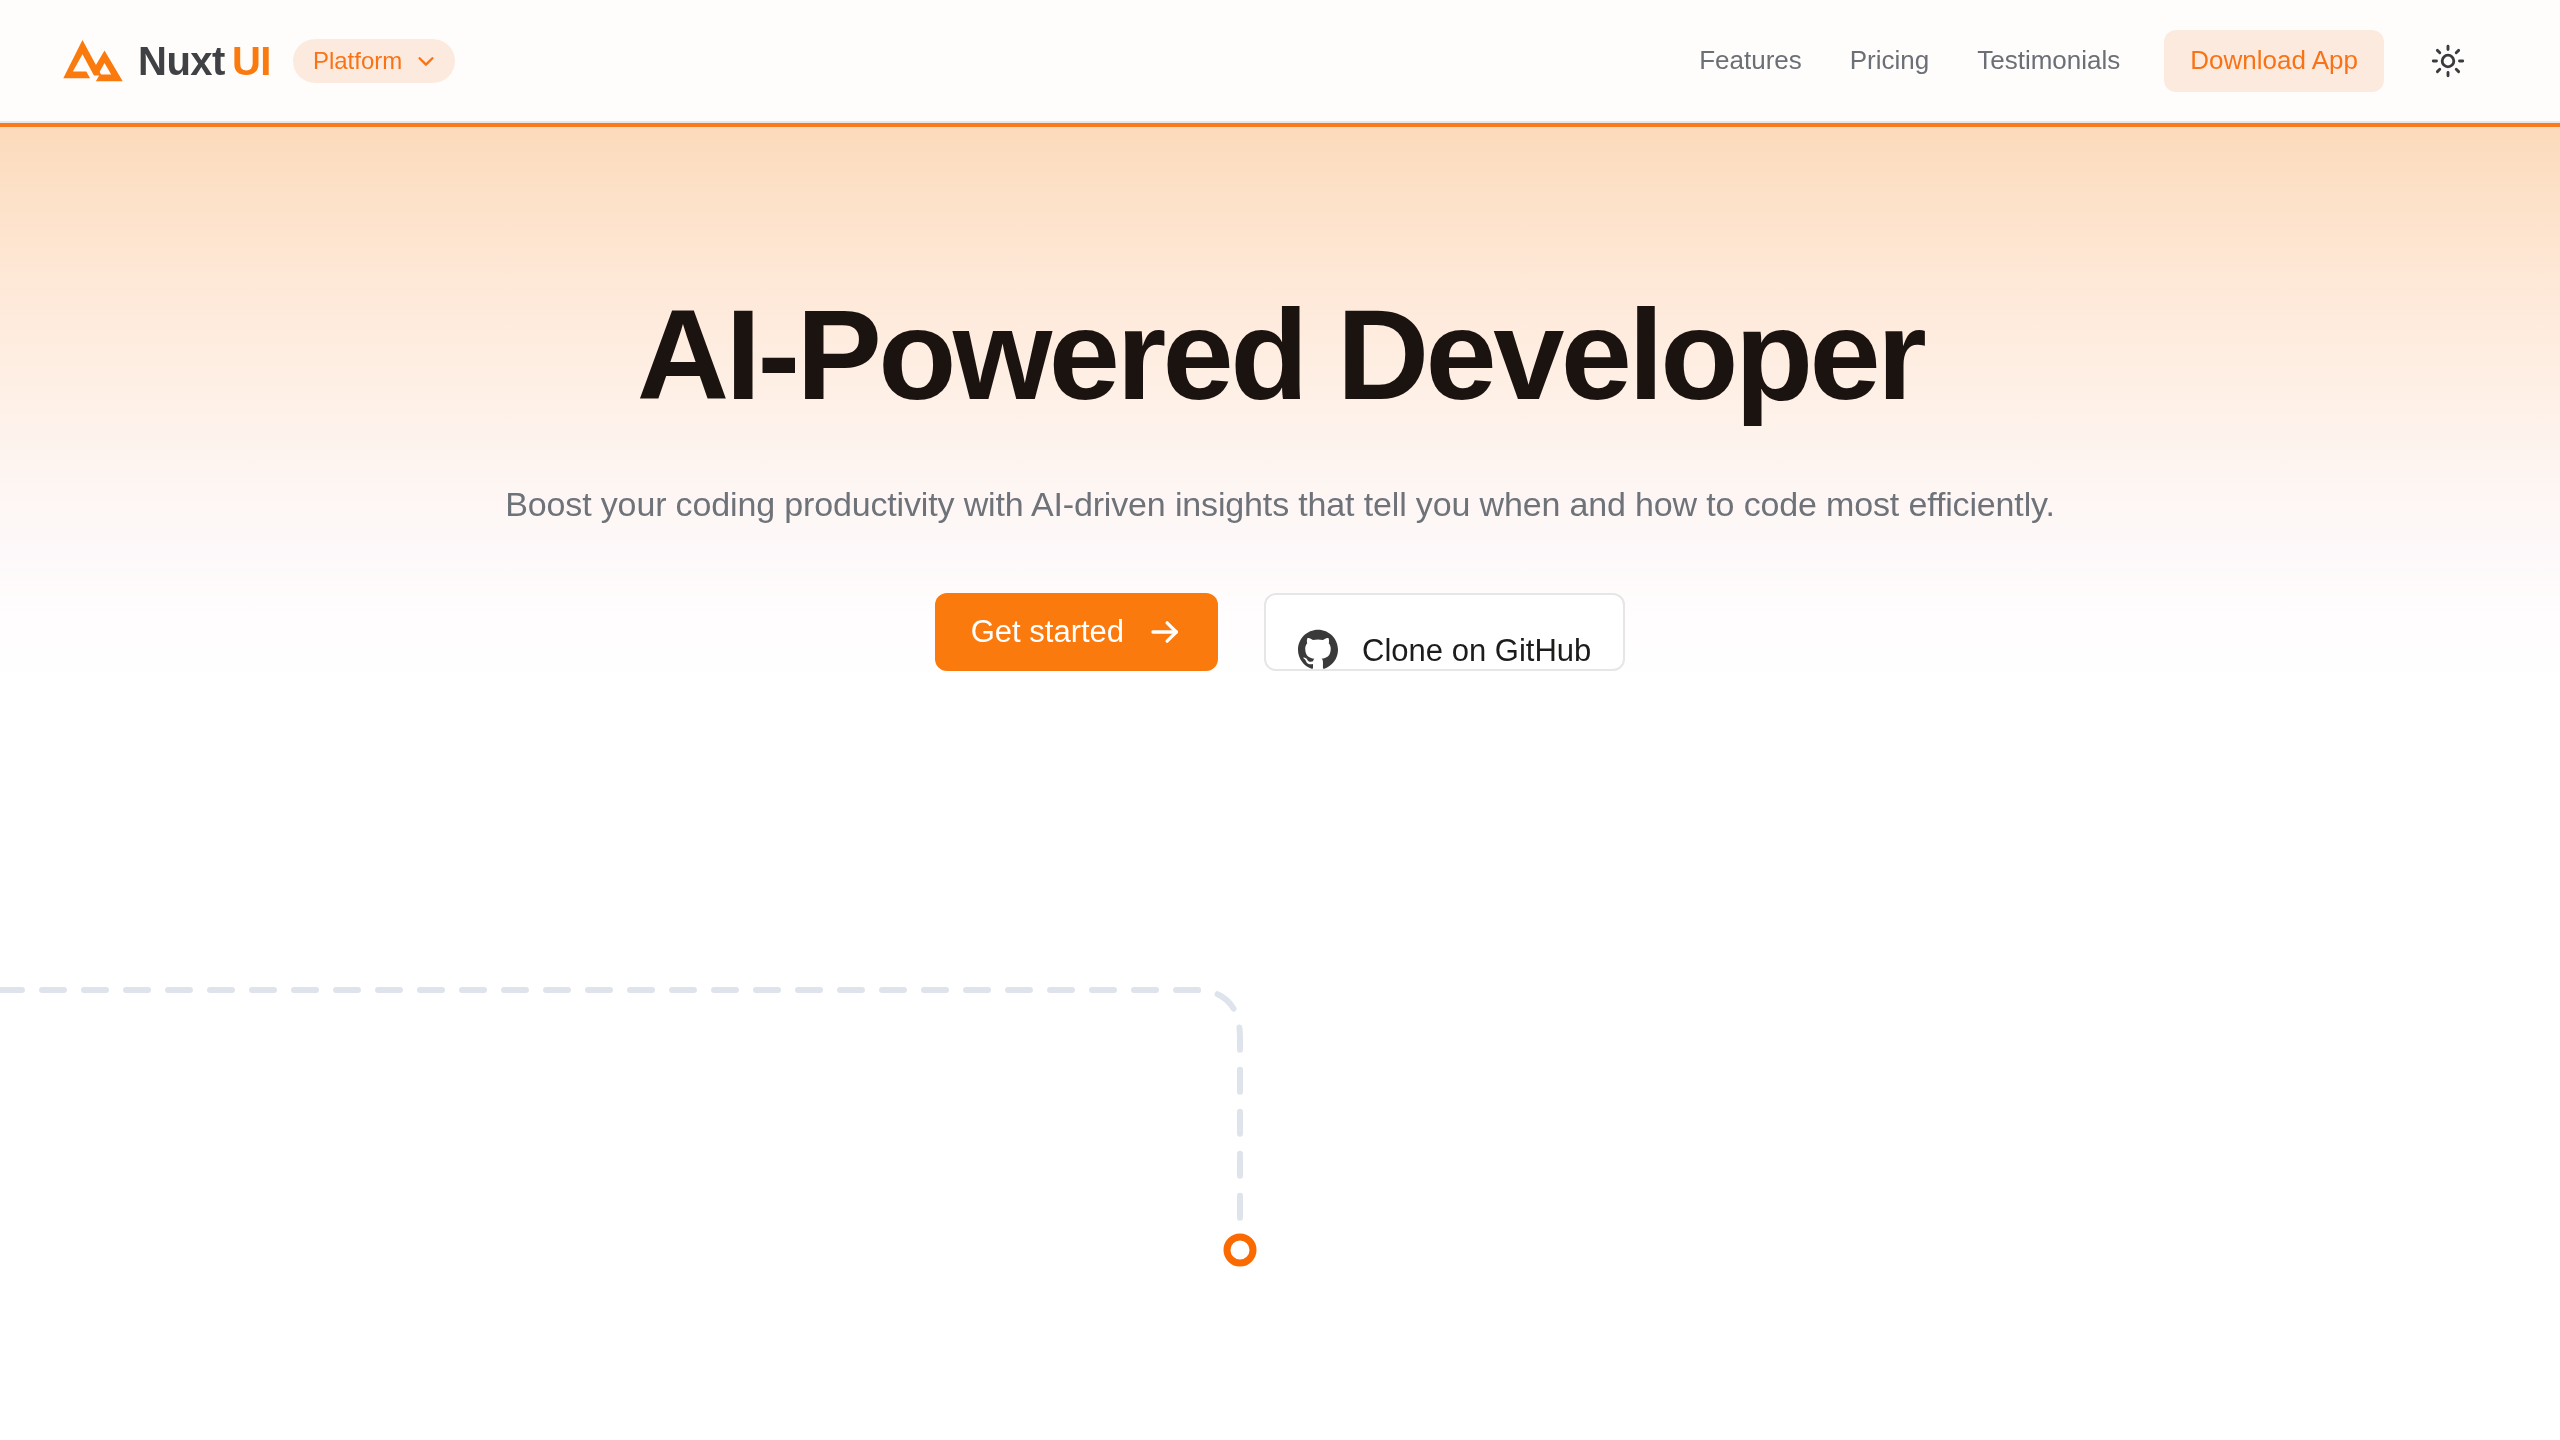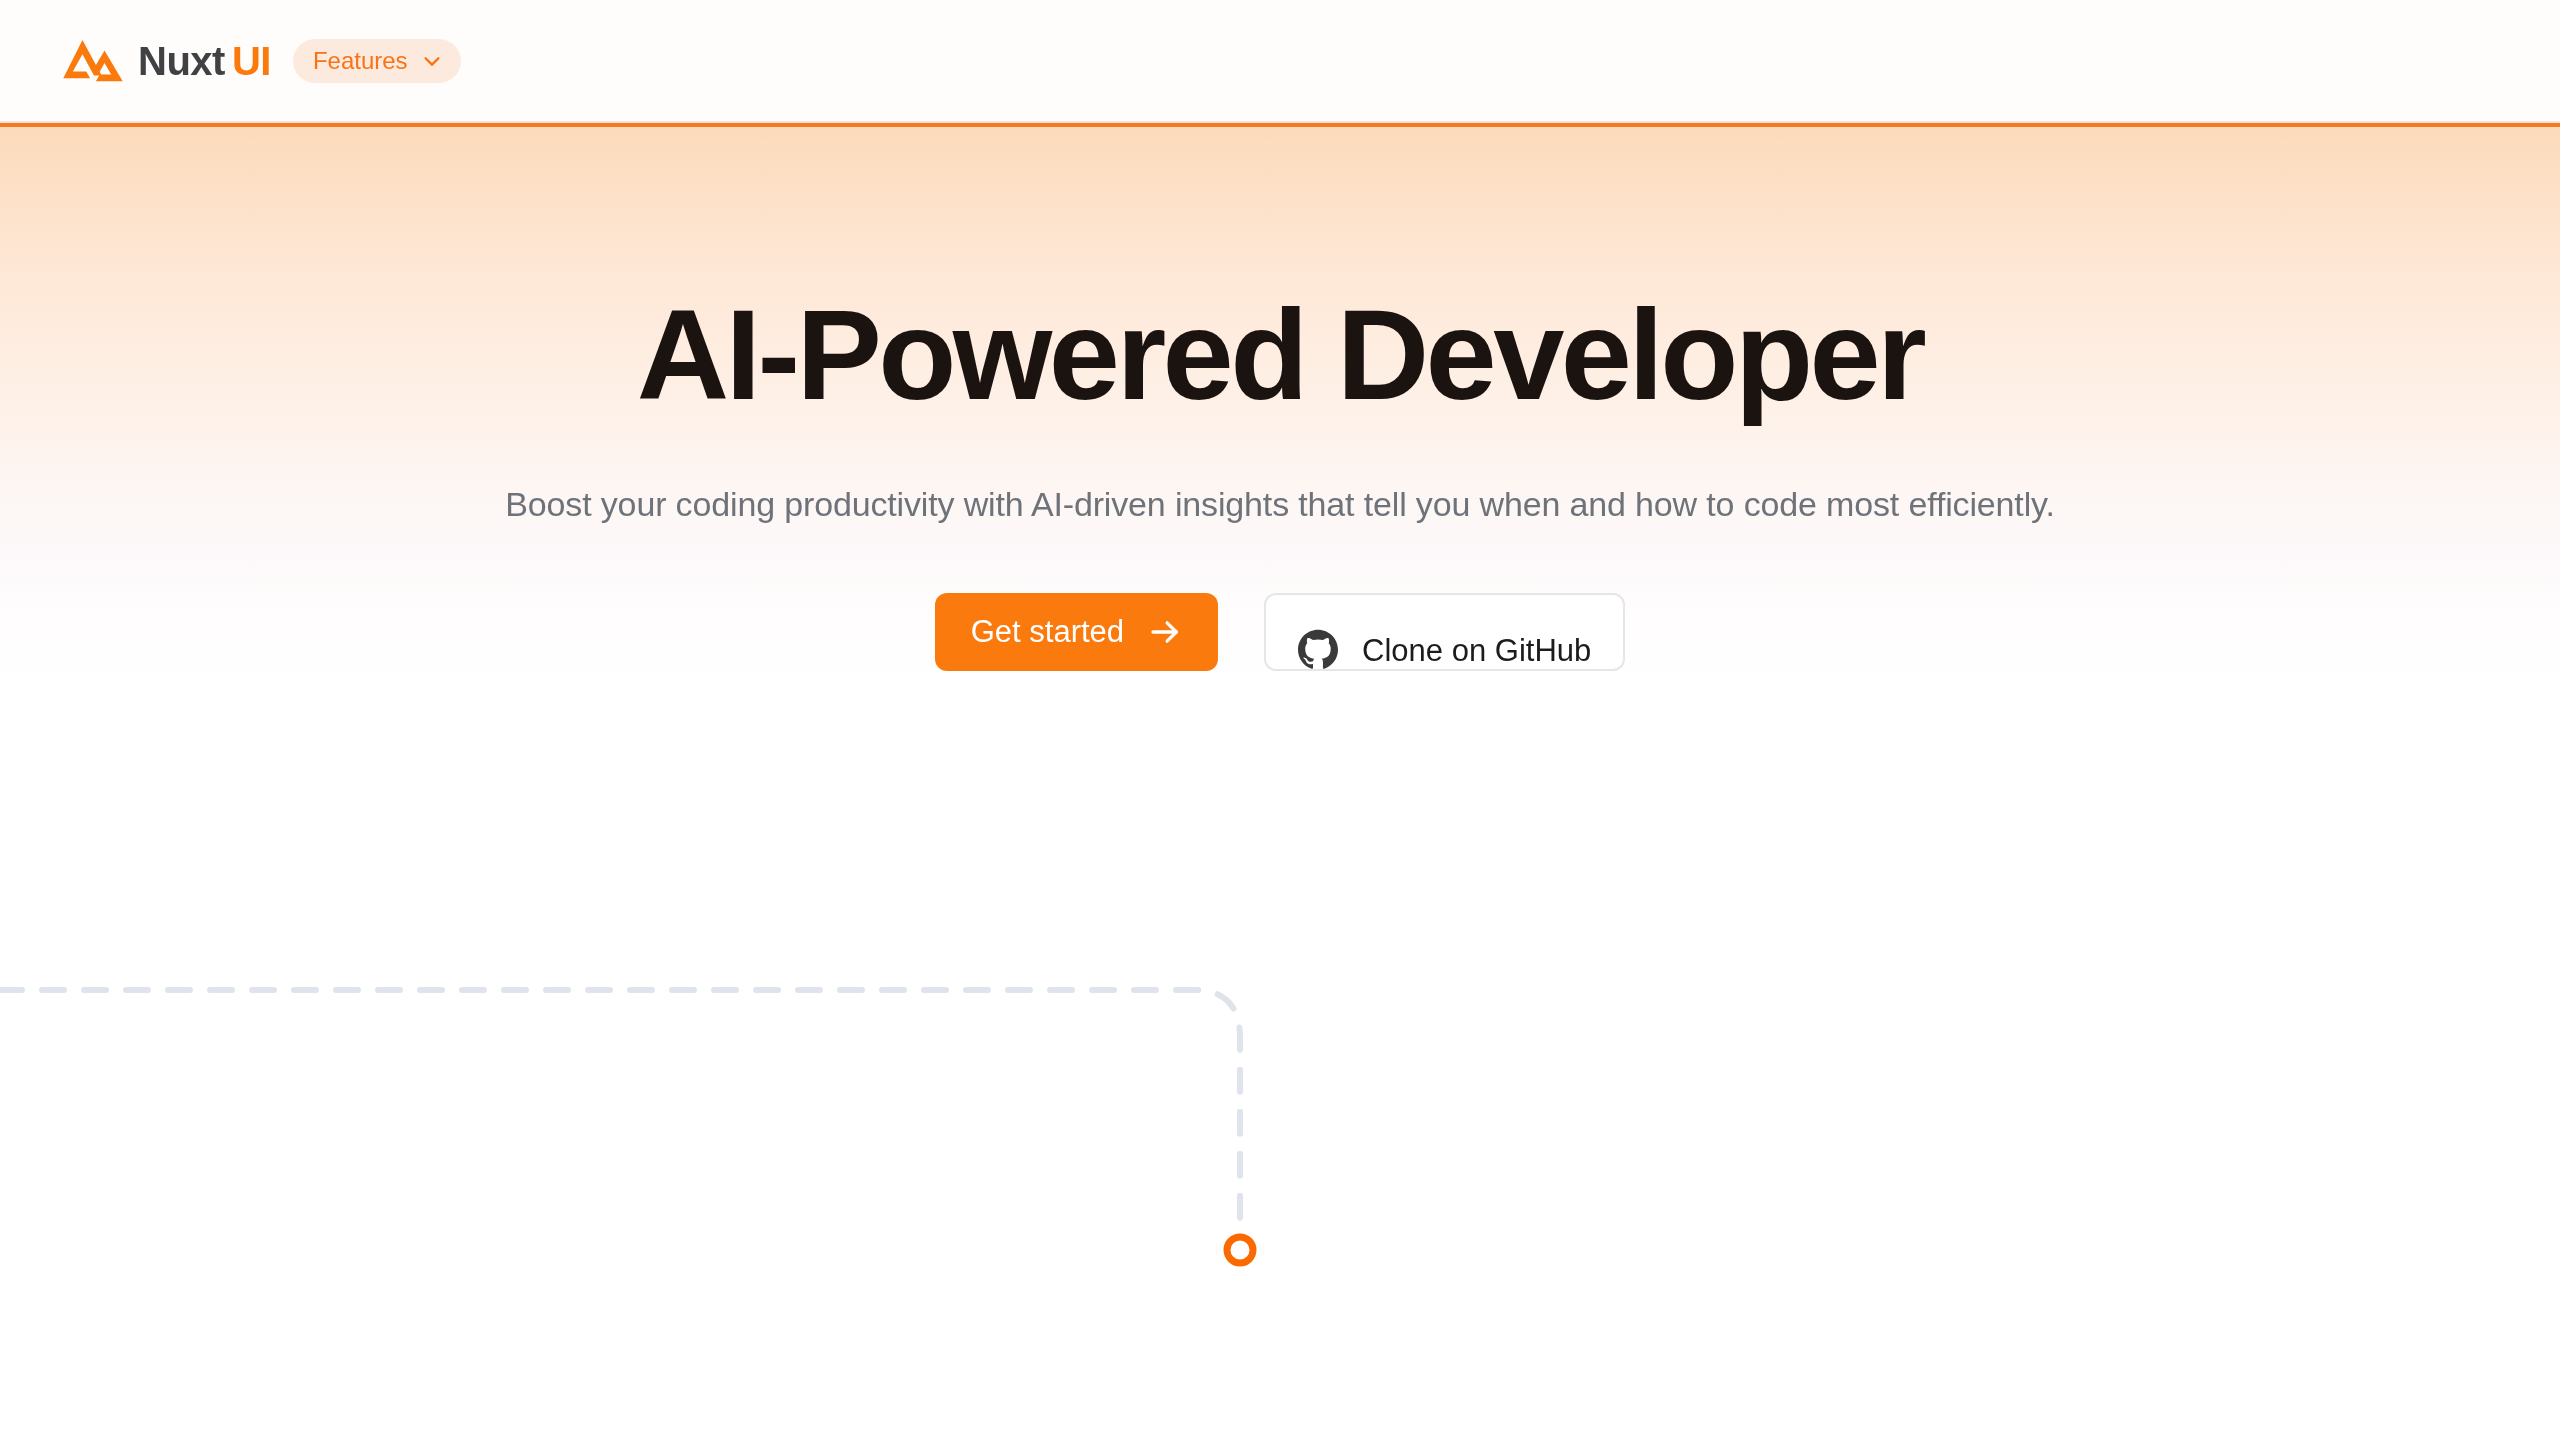--- a/index.html
+++ b/index.html
@@ -234,27 +234,48 @@
   <header id="header">
 
     <div class="brand">
       <svg class="nuxt-mark" viewBox="0 0 128 96" aria-hidden="true">
         <path d="M42 4 L82 78 L66 78 L42 34 L22 70 L50 70 L58 84 L2 84 Z" fill="#fb7a0e"></path>
         <path d="M88 26 L126 90 L70 90 L78 76 L102 76 L88 52 L76 74 L68 60 Z" fill="#fb7a0e"></path>
       </svg>
       <span class="brand-word"><span>Nuxt</span><span class="ui">UI</span></span>
 
       <span class="landing-badge">
-        <span>Features</span>
+        <span>Platform</span>
         <svg class="chevron" viewBox="0 0 24 24" fill="none" stroke="#f97316" stroke-width="2.6" stroke-linecap="round" stroke-linejoin="round" aria-hidden="true">
           <polyline points="5 9 12 16 19 9"></polyline>
         </svg>
       </span>
     </div>
 
+    <nav id="nav">
+      <a class="nav-link">Features</a>
+      <a class="nav-link">Pricing</a>
+      <a class="nav-link">Testimonials</a>
+
+      <button class="download-btn">Download App</button>
+
+      <button class="theme-toggle" aria-label="Toggle theme">
+        <svg viewBox="0 0 24 24" fill="none" stroke="#3a3b3e" stroke-width="2" stroke-linecap="round" width="34" height="34" aria-hidden="true">
+          <circle cx="12" cy="12" r="4.1"></circle>
+          <line x1="12" y1="1.6" x2="12" y2="3.9"></line>
+          <line x1="12" y1="20.1" x2="12" y2="22.4"></line>
+          <line x1="1.6" y1="12" x2="3.9" y2="12"></line>
+          <line x1="20.1" y1="12" x2="22.4" y2="12"></line>
+          <line x1="4.5" y1="4.5" x2="6.2" y2="6.2"></line>
+          <line x1="17.8" y1="17.8" x2="19.5" y2="19.5"></line>
+          <line x1="4.5" y1="19.5" x2="6.2" y2="17.8"></line>
+          <line x1="17.8" y1="6.2" x2="19.5" y2="4.5"></line>
+        </svg>
+      </button>
+    </nav>
   </header>
   <div id="header-accent"></div>
 
   <section id="hero">
     <div id="hero-inner">
 
       <h1 class="headline">
         <span class="l1">AI-Powered Developer</span>
       </h1>
 

